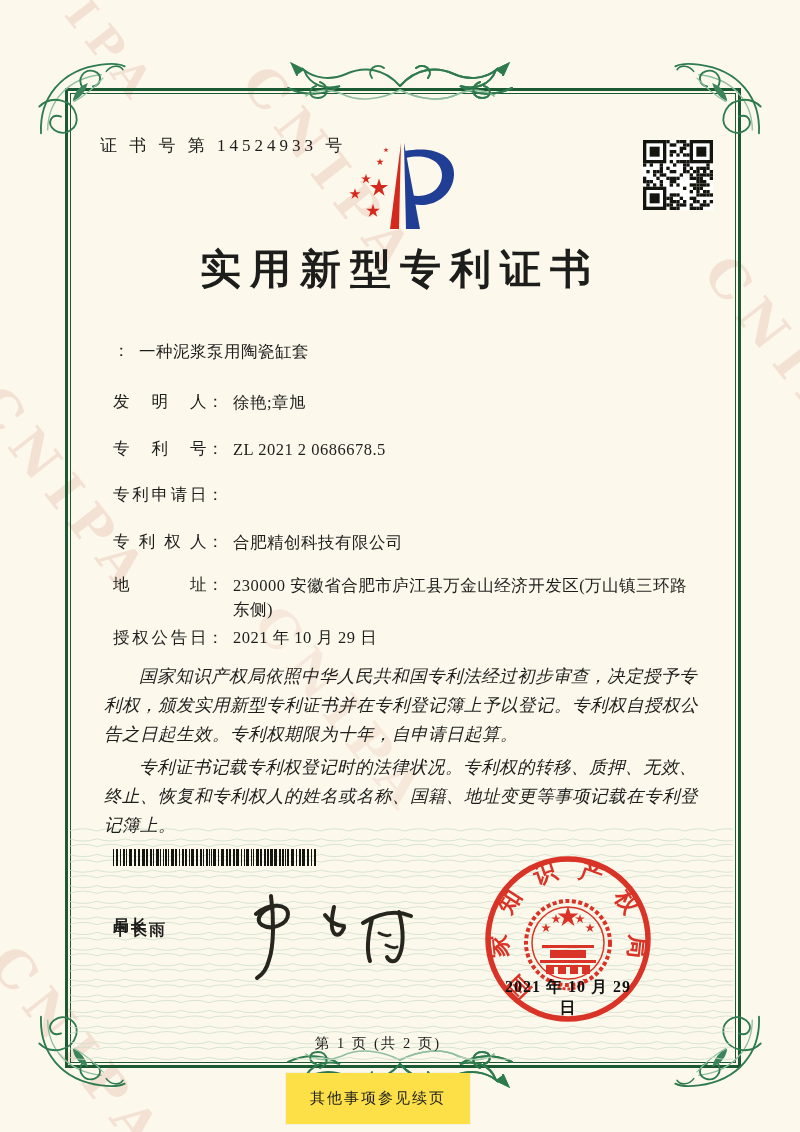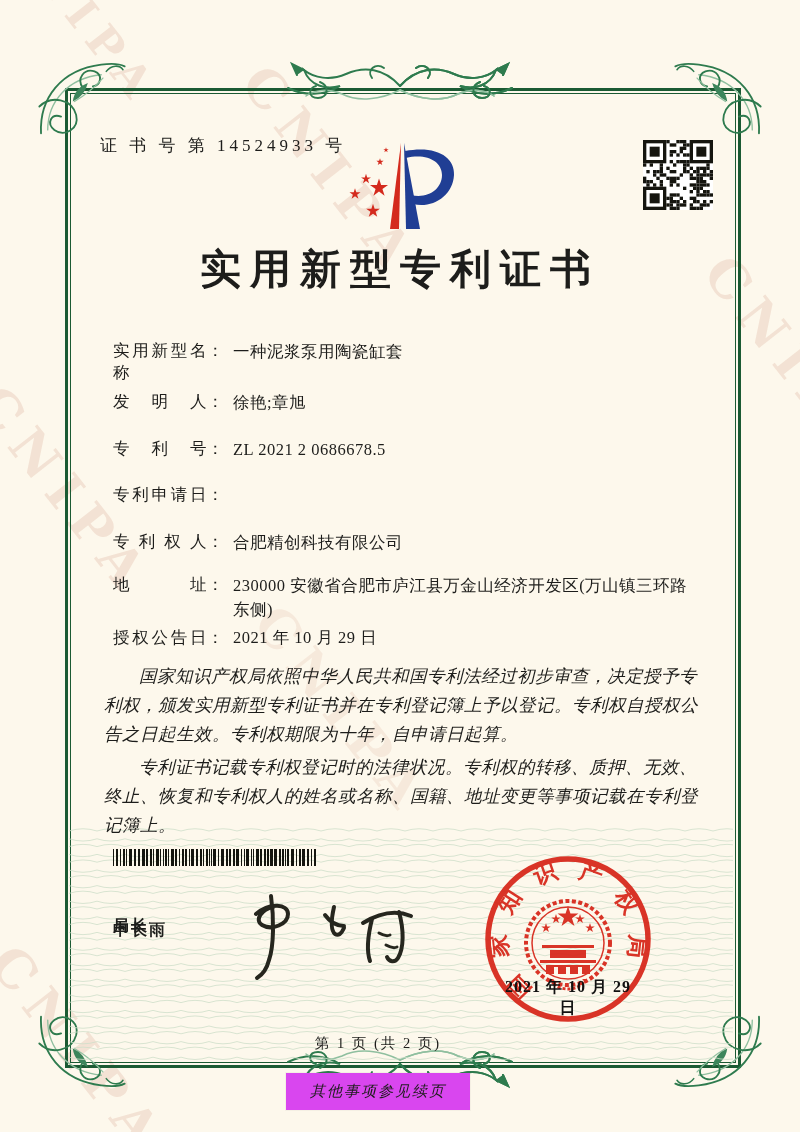--- a/index.html
+++ b/index.html
@@ -36,22 +36,22 @@
              font-family:"Liberation Sans","DejaVu Sans",sans-serif;letter-spacing:2px;}
   .sig-name{position:absolute;left:113px;top:920px;font-size:16px;font-weight:600;z-index:4;
             font-family:"Liberation Sans","DejaVu Sans",sans-serif;letter-spacing:2px;}
   .signature{position:absolute;left:228px;top:890px;z-index:4;}
   .seal{position:absolute;left:482px;top:853px;z-index:5;opacity:.94;}
   .seal-date{position:absolute;left:497px;top:977px;width:142px;text-align:center;z-index:6;
              font-size:16px;font-weight:bold;letter-spacing:1px;color:#111;}
   .pageinfo{position:absolute;left:0;width:756px;top:1034px;text-align:center;
             font-size:14.5px;letter-spacing:2px;z-index:4;}
   .contnote{position:absolute;left:378px;top:1073px;transform:translateX(-50%);
-            background:#d946ef;padding:9px 24px;font-size:15px;letter-spacing:2px;
-            z-index:4;font-style:italic;box-shadow:0 0 0 1px rgba(0,0,0,0.03);}
+            background:#fde047;padding:16px 24px;font-size:15px;letter-spacing:2px;
+            z-index:4;box-shadow:0 0 0 1px rgba(0,0,0,0.03);}
   .qr{position:absolute;left:643px;top:140px;width:70px;height:70px;background:#fff;z-index:4;}
   .logo{position:absolute;left:342px;top:137px;z-index:4;}
   .hidden-defs{position:absolute;width:0;height:0;overflow:hidden;}
 </style>
 </head>
 <body>
 
 <svg class="hidden-defs" aria-hidden="true">
   <defs>
     <g id="star5">
@@ -281,21 +281,20 @@
     <rect x="45" y="3" width="15" height="15" fill="#fff"></rect>
     <rect x="48" y="6" width="9" height="9" fill="#15150f"></rect>
     <rect x="0" y="42" width="21" height="21" fill="#15150f"></rect>
     <rect x="3" y="45" width="15" height="15" fill="#fff"></rect>
     <rect x="6" y="48" width="9" height="9" fill="#15150f"></rect>
   </svg>
 
 <div class="title">实用新型专利证书</div>
 
 <div class="fieldrow" style="top:340px;">
-  <span class="lbl">实用新型名称</span>
     <span class="colon">：</span>
     <span class="val">一种泥浆泵用陶瓷缸套</span>
 </div>
 <div class="fieldrow" style="top:391px;">
   <span class="lbl">发明人</span>
     <span class="colon">：</span>
     <span class="val">徐艳;章旭</span>
 </div>
 <div class="fieldrow" style="top:438px;">
   <span class="lbl">专利号</span>

